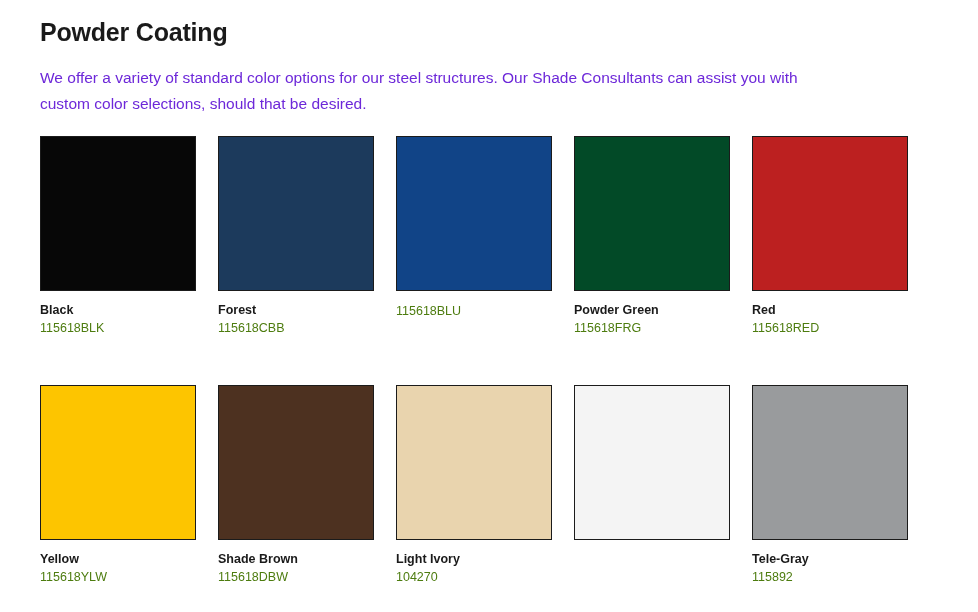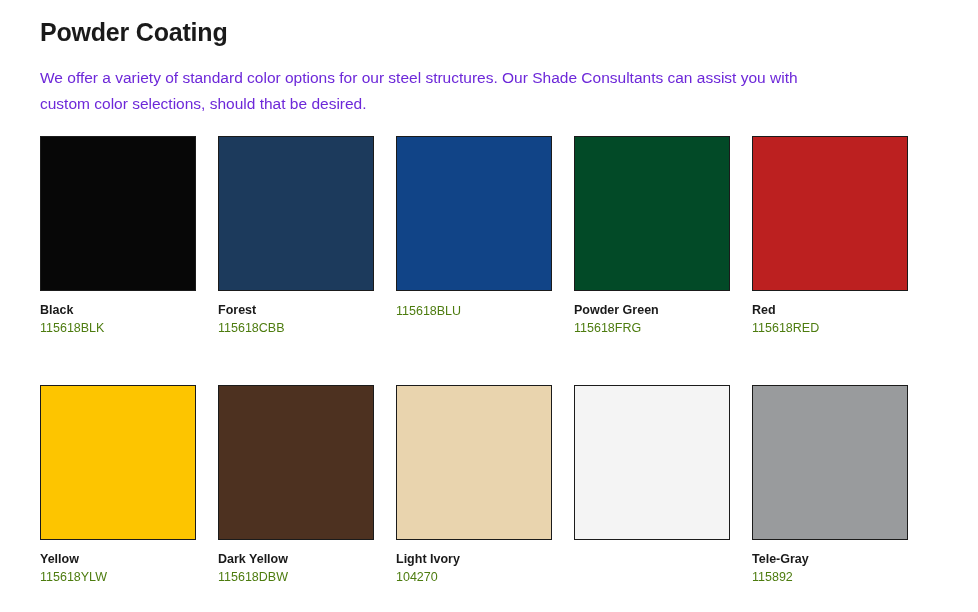--- a/index.html
+++ b/index.html
@@ -142,21 +142,21 @@
       <div class="swatch-chip" style="background-color: rgb(253, 197, 0);"></div>
       <div class="swatch-meta">
         <div class="swatch-name">Yellow</div>
         <div class="swatch-code">115618YLW</div>
       </div>
     </div>
 
     <div class="swatch-cell">
       <div class="swatch-chip" style="background-color: rgb(77, 49, 32);"></div>
       <div class="swatch-meta">
-        <div class="swatch-name">Dark Yellow</div>
+        <div class="swatch-name">Shade Brown</div>
         <div class="swatch-code">115618DBW</div>
       </div>
     </div>
 
     <div class="swatch-cell">
       <div class="swatch-chip" style="background-color: rgb(233, 212, 174);"></div>
       <div class="swatch-meta">
         <div class="swatch-name">Light Ivory</div>
         <div class="swatch-code">104270</div>
       </div>

